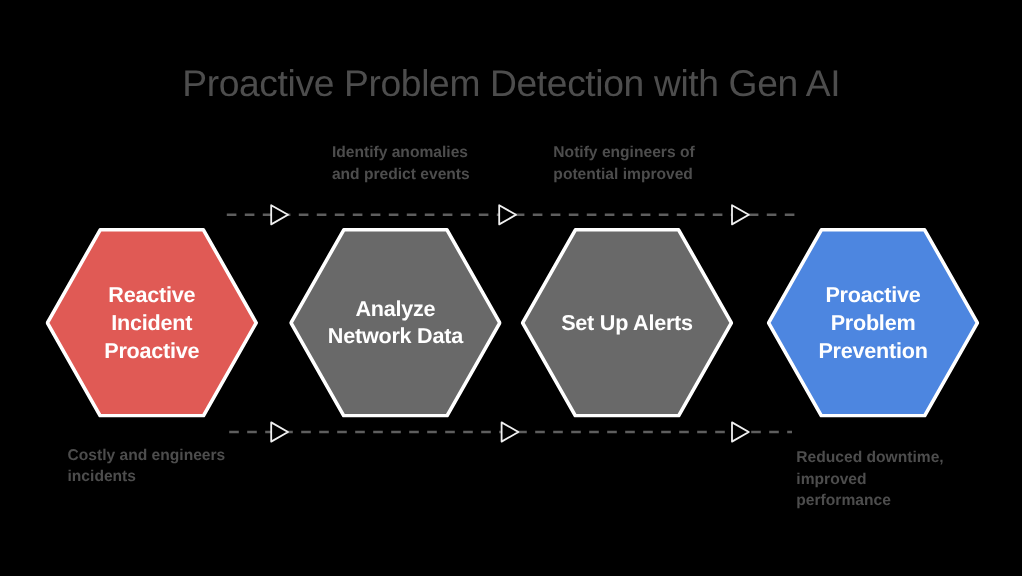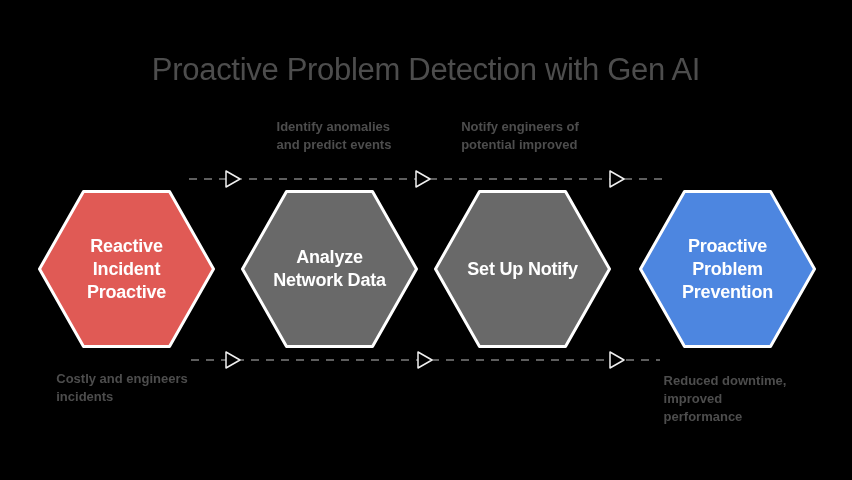--- a/index.html
+++ b/index.html
@@ -122,21 +122,21 @@
       <polygon class="shape" points="45.5,1.5 131.5,1.5 175.5,79 131.5,156.5 45.5,156.5 1.5,79" fill="#696969"></polygon>
     </svg>
     <div class="hex-label">Analyze
 Network Data</div>
   </div>
 
   <div class="hex" style="left:434px">
     <svg width="177" height="158" viewBox="0 0 177 158">
       <polygon class="shape" points="45.5,1.5 131.5,1.5 175.5,79 131.5,156.5 45.5,156.5 1.5,79" fill="#696969"></polygon>
     </svg>
-    <div class="hex-label">Set Up Notify</div>
+    <div class="hex-label">Set Up Alerts</div>
   </div>
 
   <div class="hex" style="left:639px">
     <svg width="177" height="158" viewBox="0 0 177 158">
       <polygon class="shape" points="45.5,1.5 131.5,1.5 175.5,79 131.5,156.5 45.5,156.5 1.5,79" fill="#4d86e0"></polygon>
     </svg>
     <div class="hex-label">Proactive
 Problem
 Prevention</div>
   </div>

